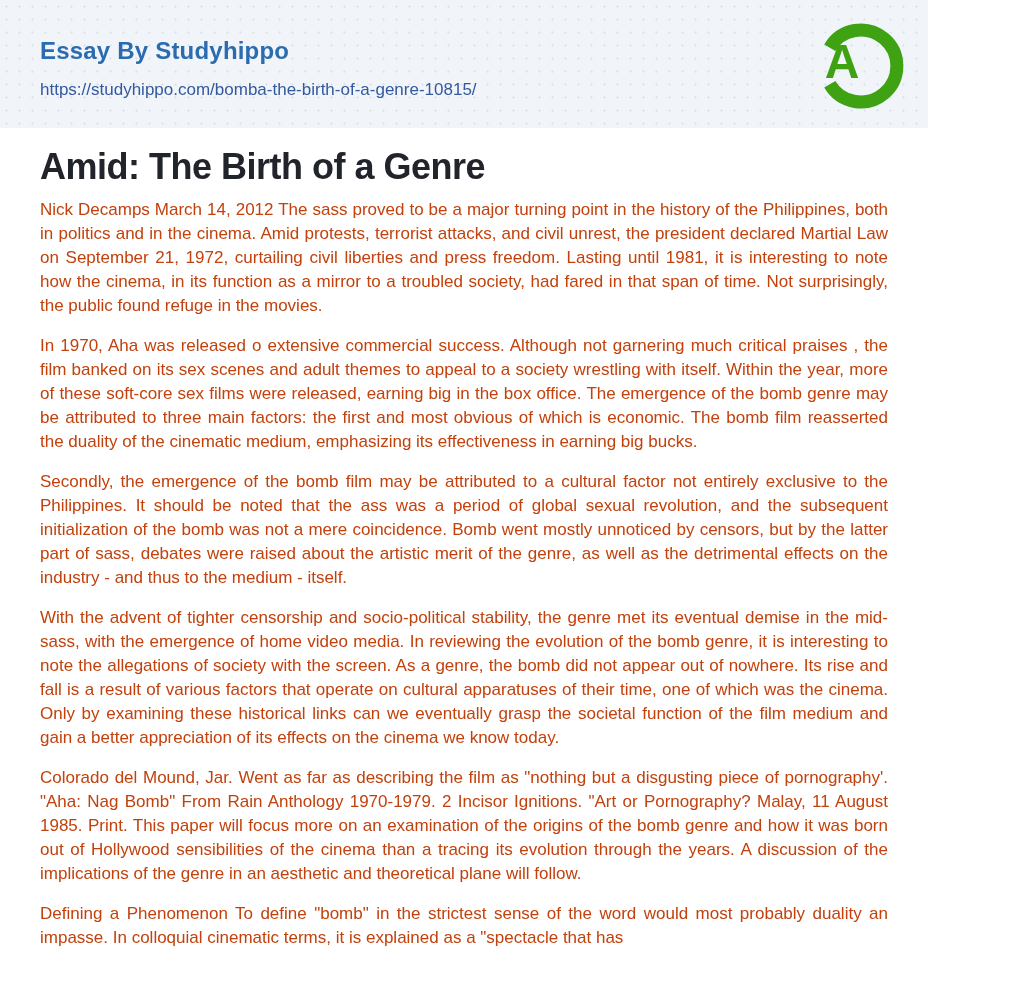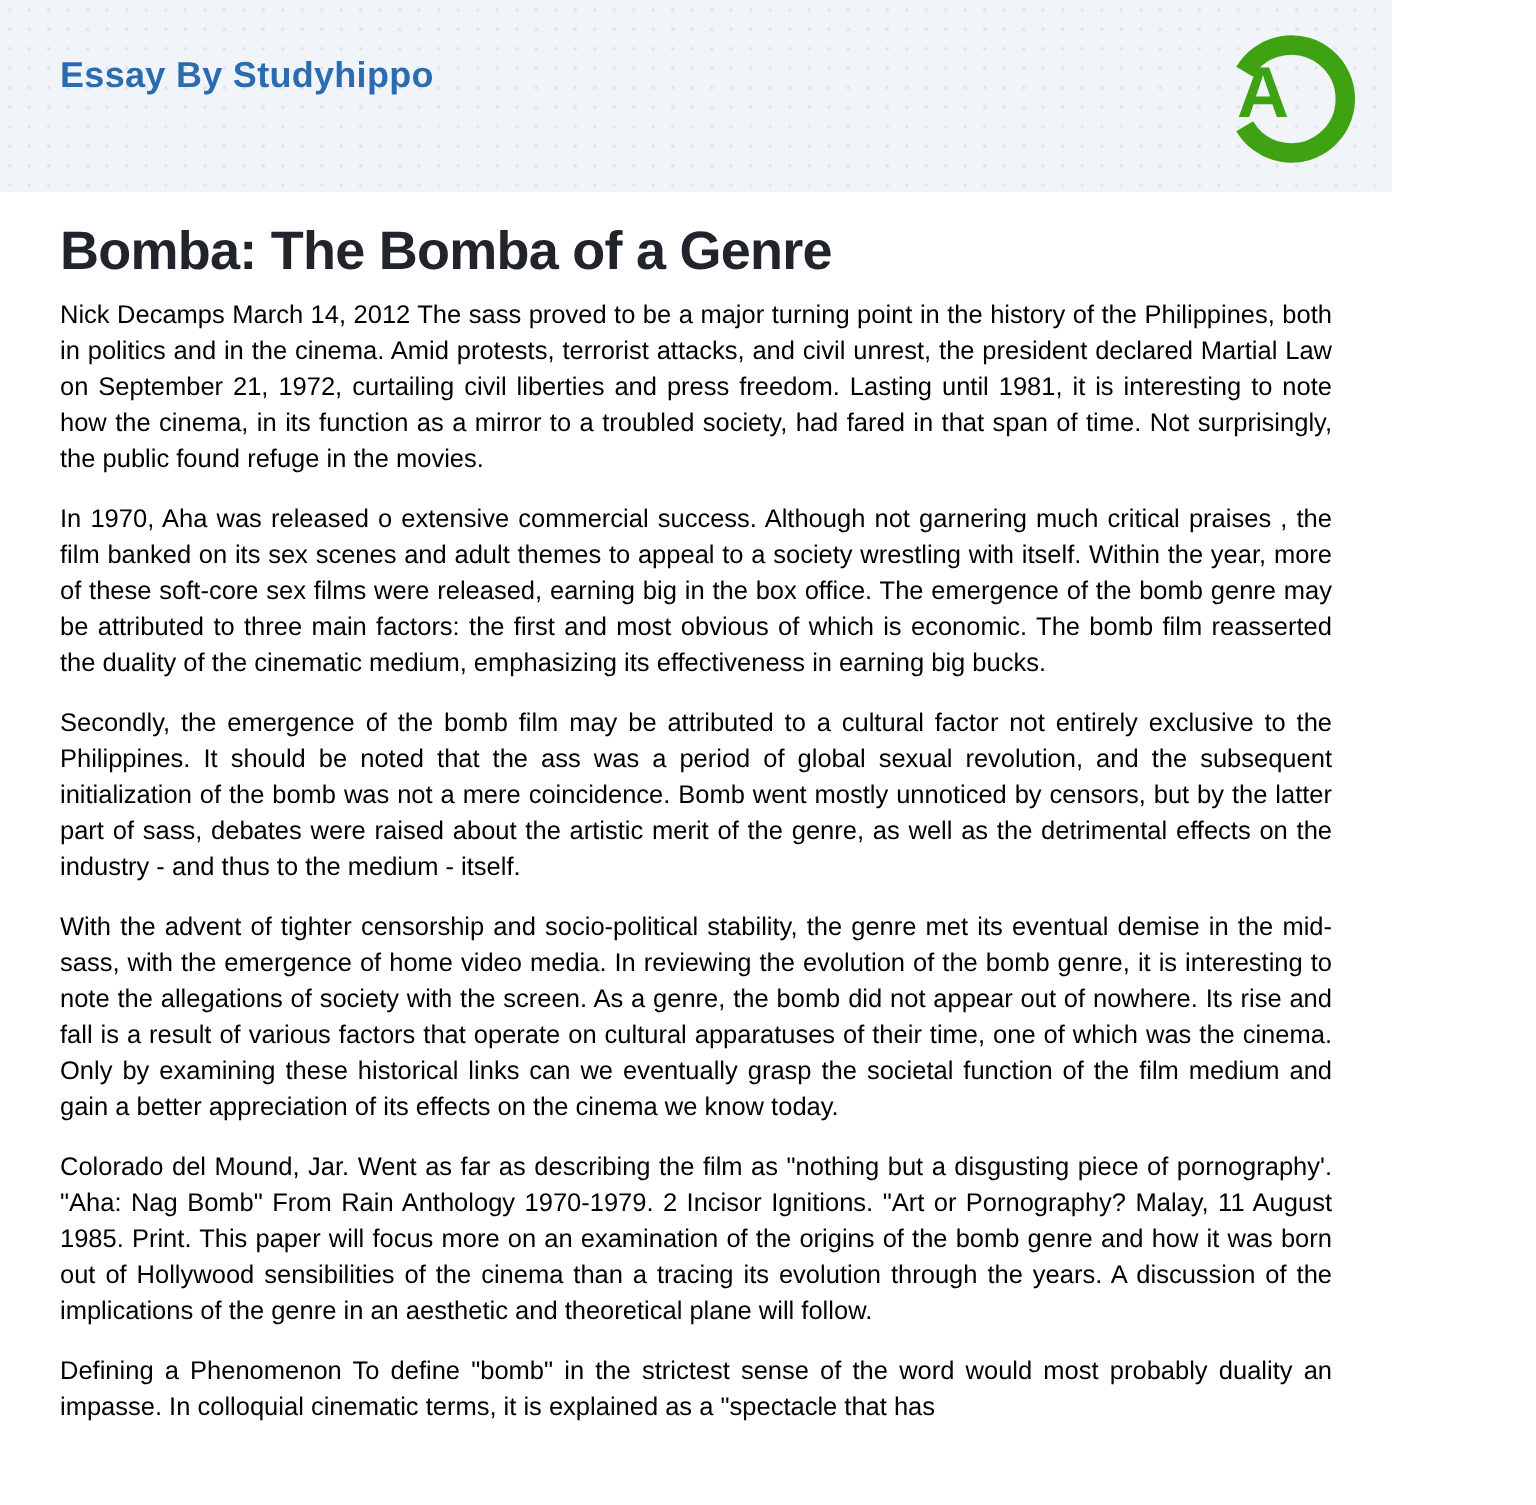--- a/index.html
+++ b/index.html
@@ -54,43 +54,44 @@
     margin-bottom: 9px;
     font-size: 36px;
     font-weight: 700;
     letter-spacing: -0.5px;
     color: #21252b;
     line-height: 44px;
   }
   .article p {
     font-size: 17px;
     line-height: 24px;
-    color: #000000;
+    color: #c2410c;
     text-align: justify;
     margin-bottom: 16px;
   }
 </style>
 </head>
 <body>
 
 <div class="page">
 
   <div class="header">
     <div class="site-label">Essay By Studyhippo</div>
+    <a class="page-url" href="#">https://studyhippo.com/bomba-the-birth-of-a-genre-10815/</a>
 
     <div class="logo">
       <svg width="88" height="88" viewBox="0 0 88 88">
         <path d="M 12.8 25.8 A 36 36 0 1 1 12.8 62.2" fill="none" stroke="#3fa212" stroke-width="13" stroke-linecap="butt"></path>
         <text x="25" y="56" text-anchor="middle" font-family="Liberation Sans, sans-serif" font-size="48" font-weight="bold" fill="#3fa212">A</text>
       </svg>
     </div>
   </div>
 
   <div class="article">
-    <h1 class="article-title">Bomba: The Bomba of a Genre</h1>
+    <h1 class="article-title">Amid: The Birth of a Genre</h1>
 
     <p>Nick Decamps March 14, 2012 The sass proved to be a major turning point in the history of the Philippines, both in politics and in the cinema. Amid protests, terrorist attacks, and civil unrest, the president declared Martial Law on September 21, 1972, curtailing civil liberties and press freedom. Lasting until 1981, it is interesting to note how the cinema, in its function as a mirror to a troubled society, had fared in that span of time. Not surprisingly, the public found refuge in the movies.</p>
     <p>In 1970, Aha was released o extensive commercial success. Although not garnering much critical praises , the film banked on its sex scenes and adult themes to appeal to a society wrestling with itself. Within the year, more of these soft-core sex films were released, earning big in the box office. The emergence of the bomb genre may be attributed to three main factors: the first and most obvious of which is economic. The bomb film reasserted the duality of the cinematic medium, emphasizing its effectiveness in earning big bucks.</p>
     <p>Secondly, the emergence of the bomb film may be attributed to a cultural factor not entirely exclusive to the Philippines. It should be noted that the ass was a period of global sexual revolution, and the subsequent initialization of the bomb was not a mere coincidence. Bomb went mostly unnoticed by censors, but by the latter part of sass, debates were raised about the artistic merit of the genre, as well as the detrimental effects on the industry - and thus to the medium - itself.</p>
     <p>With the advent of tighter censorship and socio-political stability, the genre met its eventual demise in the mid-sass, with the emergence of home video media. In reviewing the evolution of the bomb genre, it is interesting to note the allegations of society with the screen. As a genre, the bomb did not appear out of nowhere. Its rise and fall is a result of various factors that operate on cultural apparatuses of their time, one of which was the cinema. Only by examining these historical links can we eventually grasp the societal function of the film medium and gain a better appreciation of its effects on the cinema we know today.</p>
     <p>Colorado del Mound, Jar. Went as far as describing the film as "nothing but a disgusting piece of pornography'. "Aha: Nag Bomb" From Rain Anthology 1970-1979. 2 Incisor Ignitions. "Art or Pornography? Malay, 11 August 1985. Print. This paper will focus more on an examination of the origins of the bomb genre and how it was born out of Hollywood sensibilities of the cinema than a tracing its evolution through the years. A discussion of the implications of the genre in an aesthetic and theoretical plane will follow.</p>
     <p>Defining a Phenomenon To define "bomb" in the strictest sense of the word would most probably duality an impasse. In colloquial cinematic terms, it is explained as a "spectacle that has</p>
   </div>
 
 </div>

